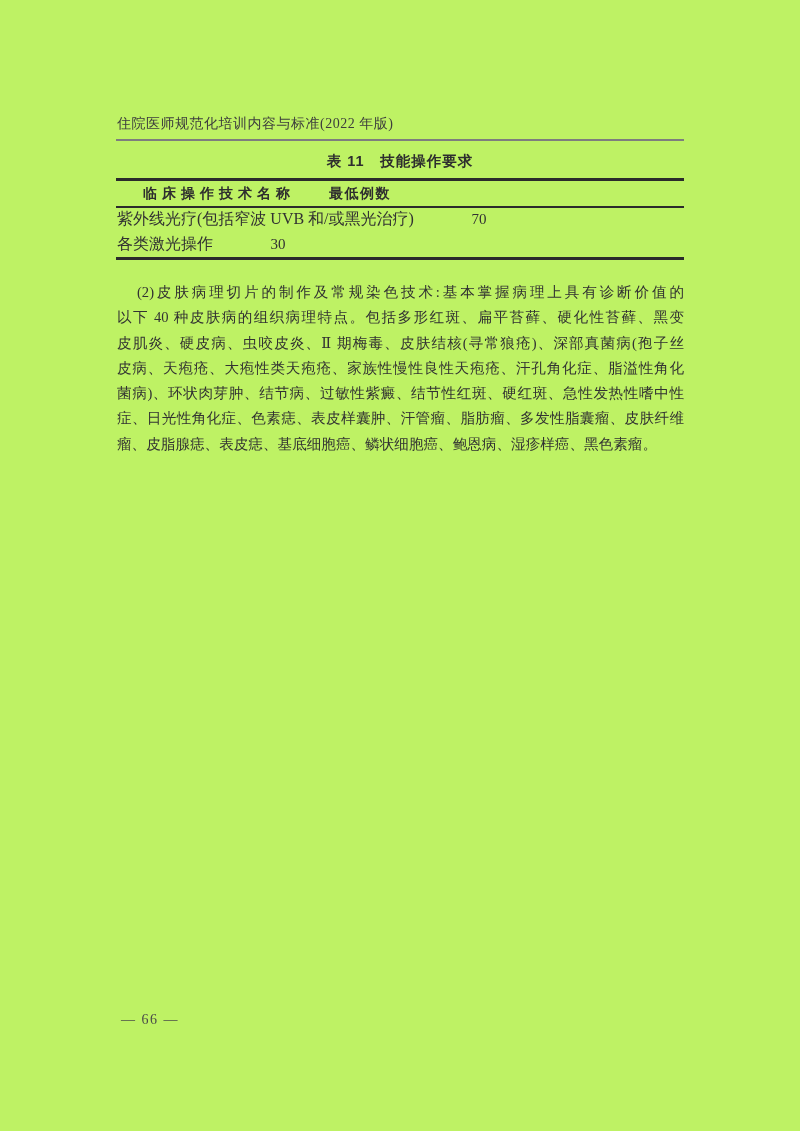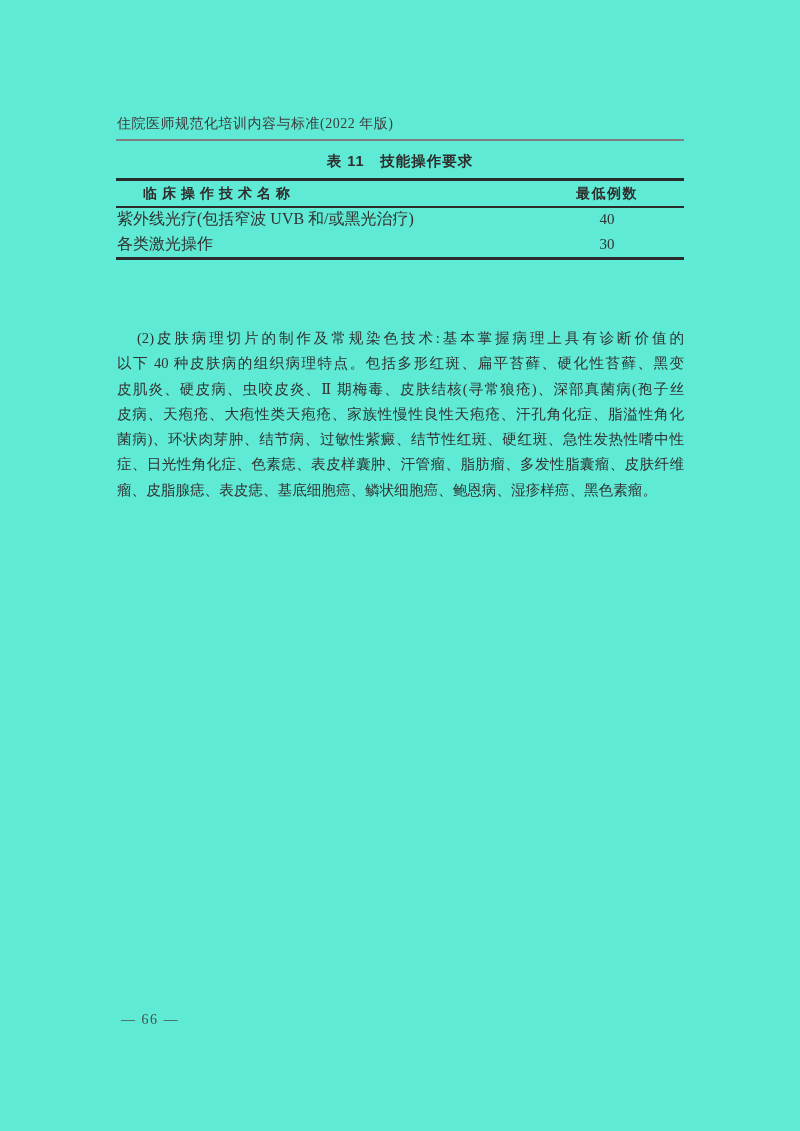--- a/index.html
+++ b/index.html
@@ -4,21 +4,21 @@
 <style>
   * { margin: 0; padding: 0; box-sizing: border-box; }
   html, body { background: #ffffff; }
   body {
     width: 800px; height: 1131px;
     position: relative;
     font-family: "Liberation Serif", "DejaVu Serif", serif;
     color: #323232;
     overflow: hidden;
   }
-  .page { position: absolute; inset: 0; background: #5eead4; }
+  .page { position: absolute; inset: 0; background: #bef264; }
 
   
   .running-header {
     position: absolute; left: 117px; top: 114px;
     font-size: 14px; line-height: 20px; letter-spacing: 0.5px;
     color: #3d3d3d; white-space: nowrap;
   }
   .header-rule {
     position: absolute; left: 116px; top: 139px; width: 568px; height: 2px;
     background: #7e7e7e;
@@ -29,21 +29,21 @@
     position: absolute; left: 116px; top: 152px; width: 568px;
     text-align: center;
     font-family: "Liberation Sans", "DejaVu Sans", sans-serif;
     font-weight: bold; font-size: 14.5px; letter-spacing: 1px;
     color: #2e2e2e; white-space: nowrap;
   }
   .skills-table { position: absolute; left: 116px; top: 178px; width: 568px; }
   .t-rule { width: 100%; }
   .t-rule.thick { height: 3px; background: #2b2b2b; }
   .t-rule.thin  { height: 1.5px; background: #2b2b2b; }
-  .t-row { display: flex; justify-content: space-between; align-items: center; }
+  .t-row { display: flex; justify-content: flex-start; align-items: center; }
   .t-row.t-header { height: 25px; }
   .t-row.t-data { height: 24.5px; }
   .t-header .t-name {
     font-family: "Liberation Sans", "DejaVu Sans", sans-serif;
     font-weight: bold; font-size: 14px; letter-spacing: 5px;
     padding-left: 27px; color: #2e2e2e; white-space: nowrap;
   }
   .t-header .t-val {
     font-family: "Liberation Sans", "DejaVu Sans", sans-serif;
     font-weight: bold; font-size: 14px; letter-spacing: 1.5px;
@@ -53,21 +53,21 @@
   .t-data .t-val  { font-size: 15px; }
   .t-val { width: 130px; text-align: center; margin-right: 12px; flex: none; white-space: nowrap; }
 
   
   .body-paragraph { position: absolute; left: 117px; top: 280px; width: 567px; }
   .pline {
     font-size: 14.6px; line-height: 25.3px; color: #323232;
     text-align: justify; text-align-last: justify;
     white-space: nowrap; overflow: visible;
   }
-  .pline.first { text-indent: 20px; margin-top: 46px; }
+  .pline.first { text-indent: 20px; }
   .pline.last { text-align-last: left; }
 
   
   .page-number {
     position: absolute; left: 121px; top: 1012px;
     font-size: 14px; letter-spacing: 1.5px; color: #4a4a4a; white-space: nowrap;
   }
 </style>
 </head>
 <body>
@@ -84,21 +84,21 @@
 
     <div class="t-row t-header">
       <div class="t-name">临床操作技术名称</div>
       <div class="t-val">最低例数</div>
     </div>
 
     <div class="t-rule thin"></div>
 
     <div class="t-row t-data">
       <div class="t-name">紫外线光疗(包括窄波 UVB 和/或黑光治疗)</div>
-      <div class="t-val">40</div>
+      <div class="t-val">70</div>
     </div>
 
     <div class="t-row t-data">
       <div class="t-name">各类激光操作</div>
       <div class="t-val">30</div>
     </div>
 
     <div class="t-rule thick"></div>
   </div>
 

